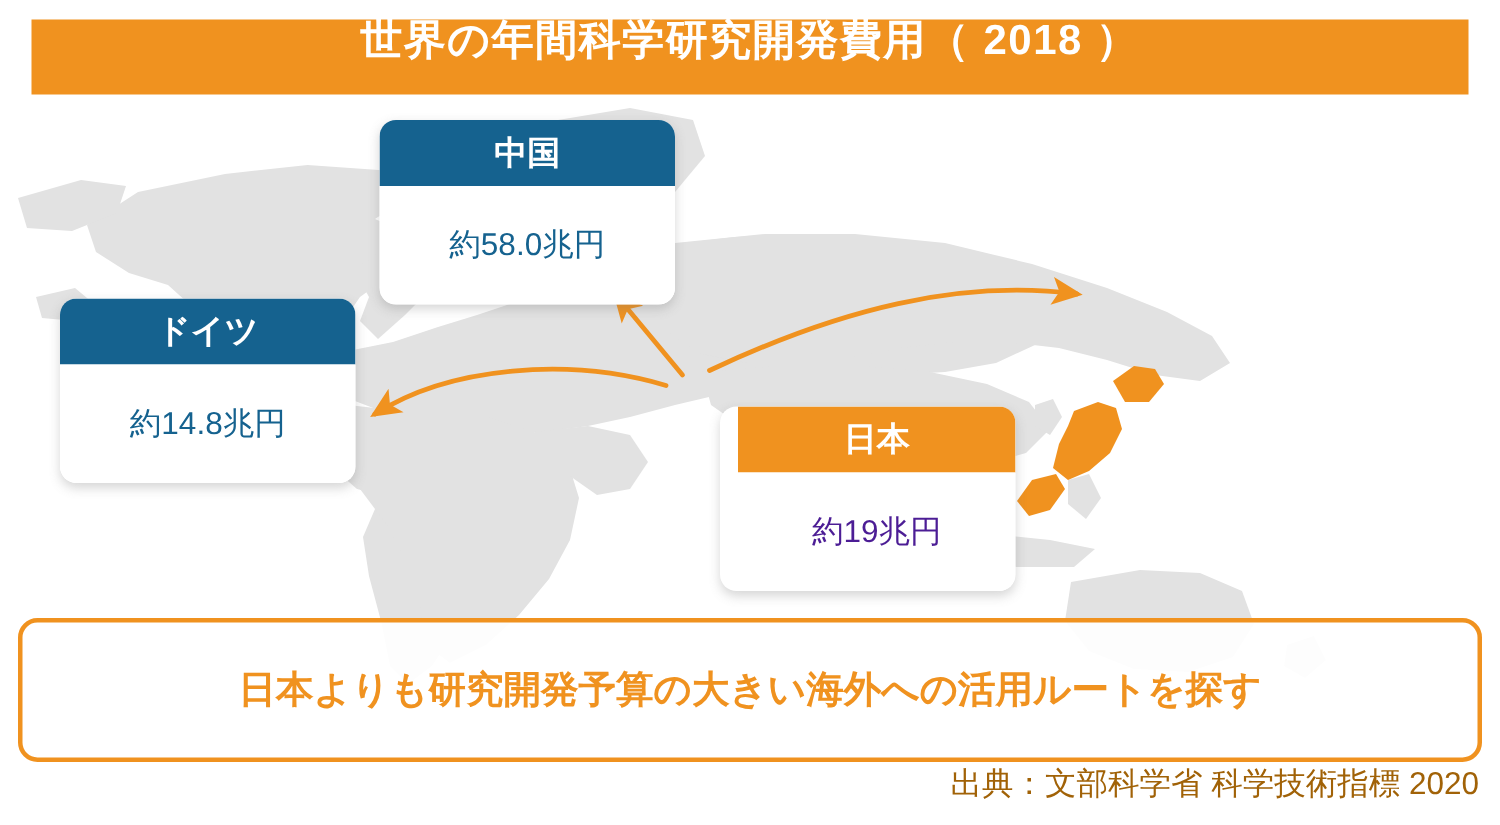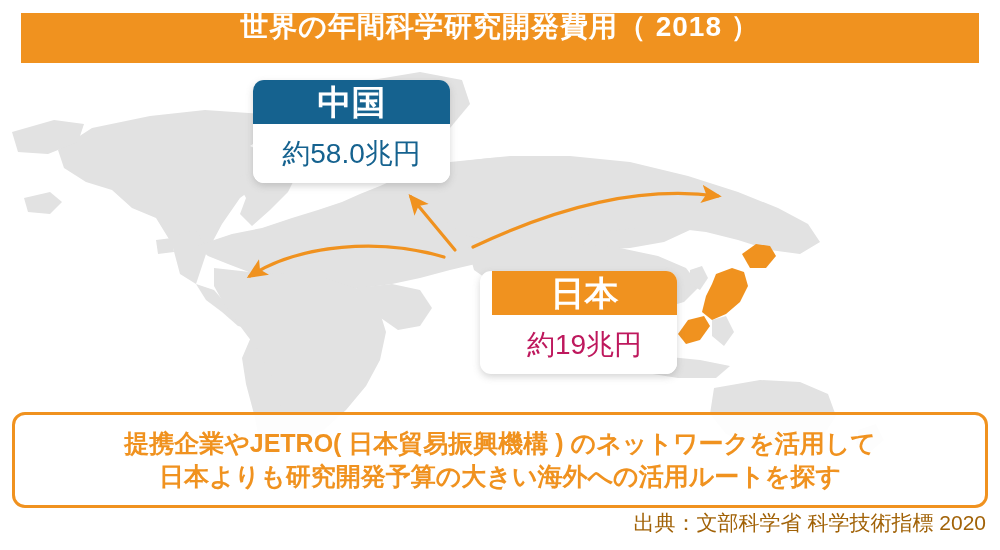--- a/index.html
+++ b/index.html
@@ -66,38 +66,38 @@
     overflow: hidden;
     z-index: 10;
     box-shadow: 0 3px 7px rgba(120,120,120,0.30);
   }
   .card-header {
     height: 44px;
     display: flex;
     align-items: center;
     justify-content: center;
     color: #ffffff;
-    font-size: 34px;
+    font-size: 22px;
     font-weight: bold;
     line-height: 1;
   }
   .card-header.blue   { background: #15628F; }
   .card-header.orange { background: #F0921F; }
 
   .card-value {
-    height: 59px;
+    height: 79px;
     display: flex;
     align-items: center;
     justify-content: center;
-    font-size: 28px;
+    font-size: 21px;
     line-height: 1;
     background: #ffffff;
   }
   .card-value.blue   { color: #15628F; }
-  .card-value.orange { color: #be185d; }
+  .card-value.orange { color: #4c1d95; }
 
   #card-china   { left: 253px; top: 80px;  width: 197px; }
   #card-usa     { left: 726px; top: 112px; width: 197px; }
   #card-germany { left: 40px;  top: 199px; width: 197px; }
   #card-japan   { left: 480px; top: 271px; width: 197px; padding-left: 12px; }
 
   
   #callout-box {
     position: absolute;
     left: 12px; top: 412px;
@@ -207,26 +207,29 @@
   <div id="title-banner">
     <span class="title-text">世界の年間科学研究開発費用（ 2018 ）</span>
   </div>
 
   <div id="card-china" class="country-card">
     <div class="card-header blue">中国</div>
     <div class="card-value blue">約58.0兆円</div>
   </div>
 
 
+  <div id="card-germany" class="country-card">
+    <div class="card-header blue">ドイツ</div>
+    <div class="card-value blue">約14.8兆円</div>
+  </div>
 
   <div id="card-japan" class="country-card">
     <div class="card-header orange">日本</div>
     <div class="card-value orange">約19兆円</div>
   </div>
 
   <div id="callout-box">
-    <div class="callout-line">提携企業やJETRO( 日本貿易振興機構 ) のネットワークを活用して</div>
     <div class="callout-line">日本よりも研究開発予算の大きい海外への活用ルートを探す</div>
   </div>
 
   <div id="source-line">出典：文部科学省 科学技術指標 2020</div>
 
 </div>
 
 </body></html>

